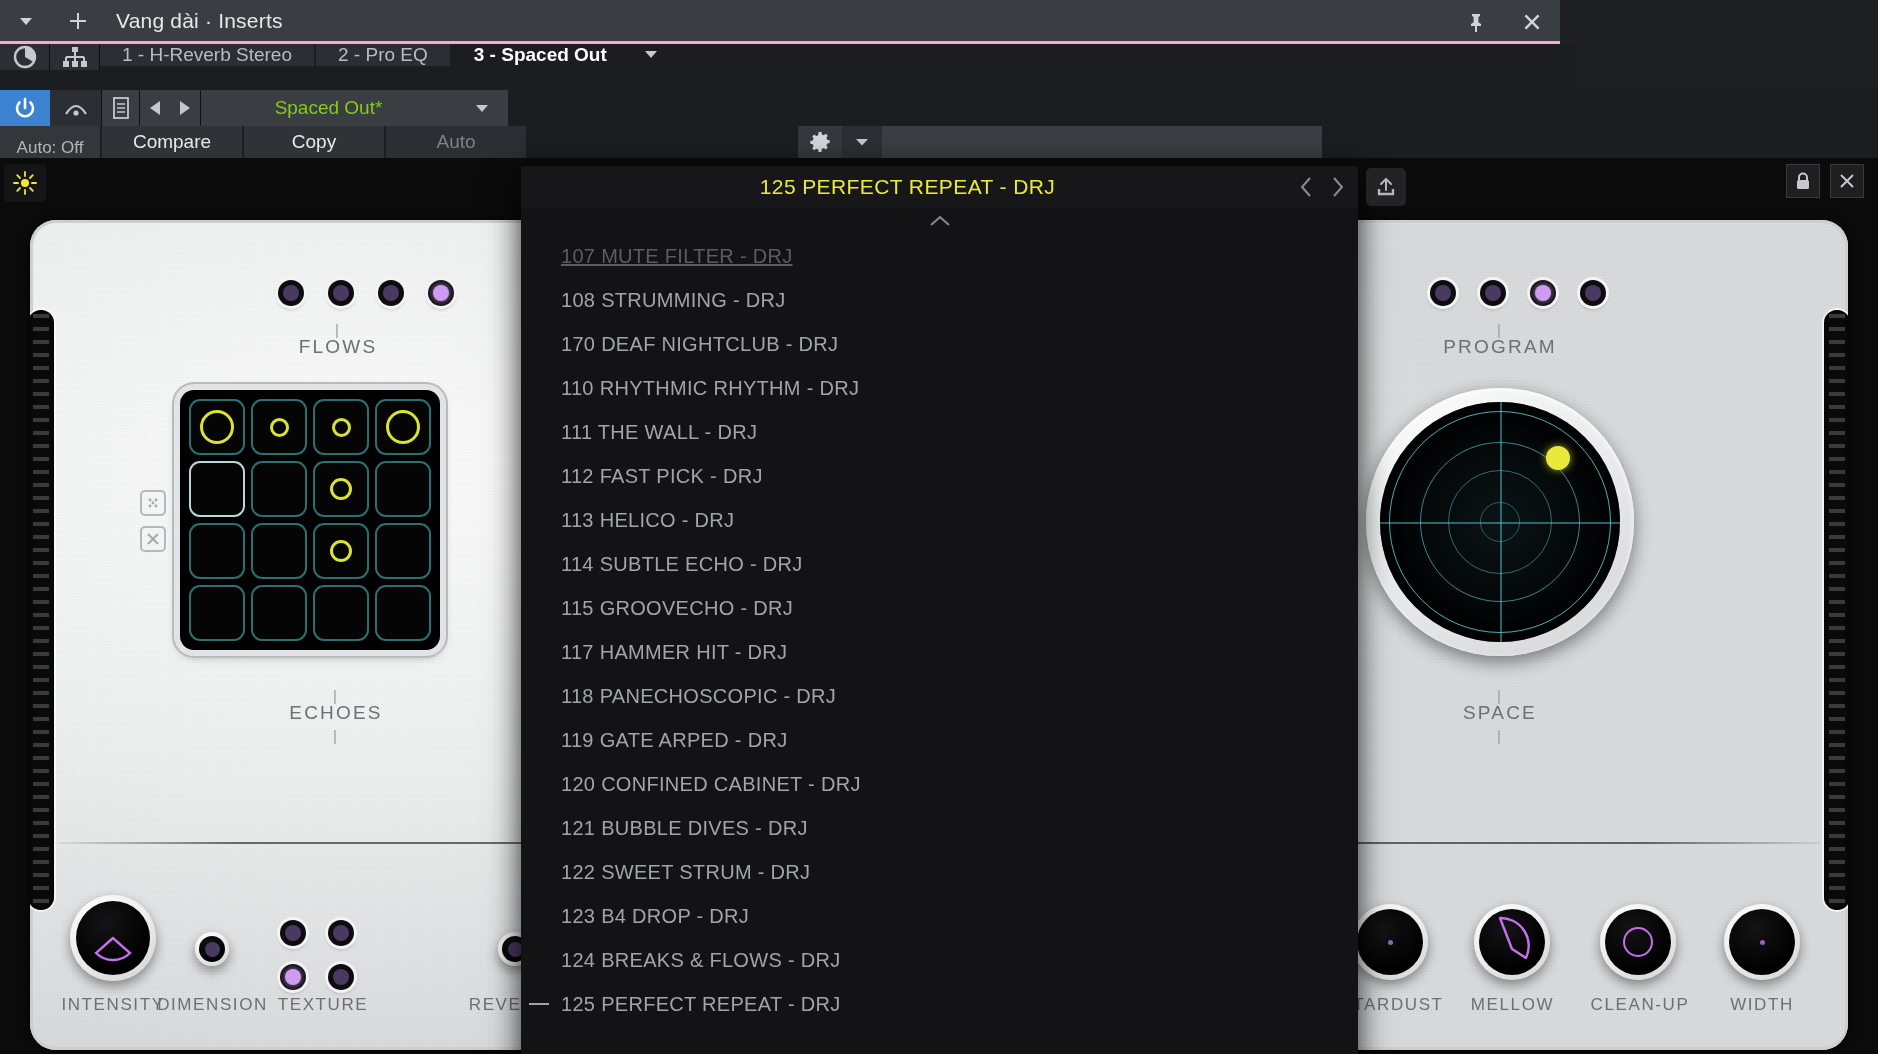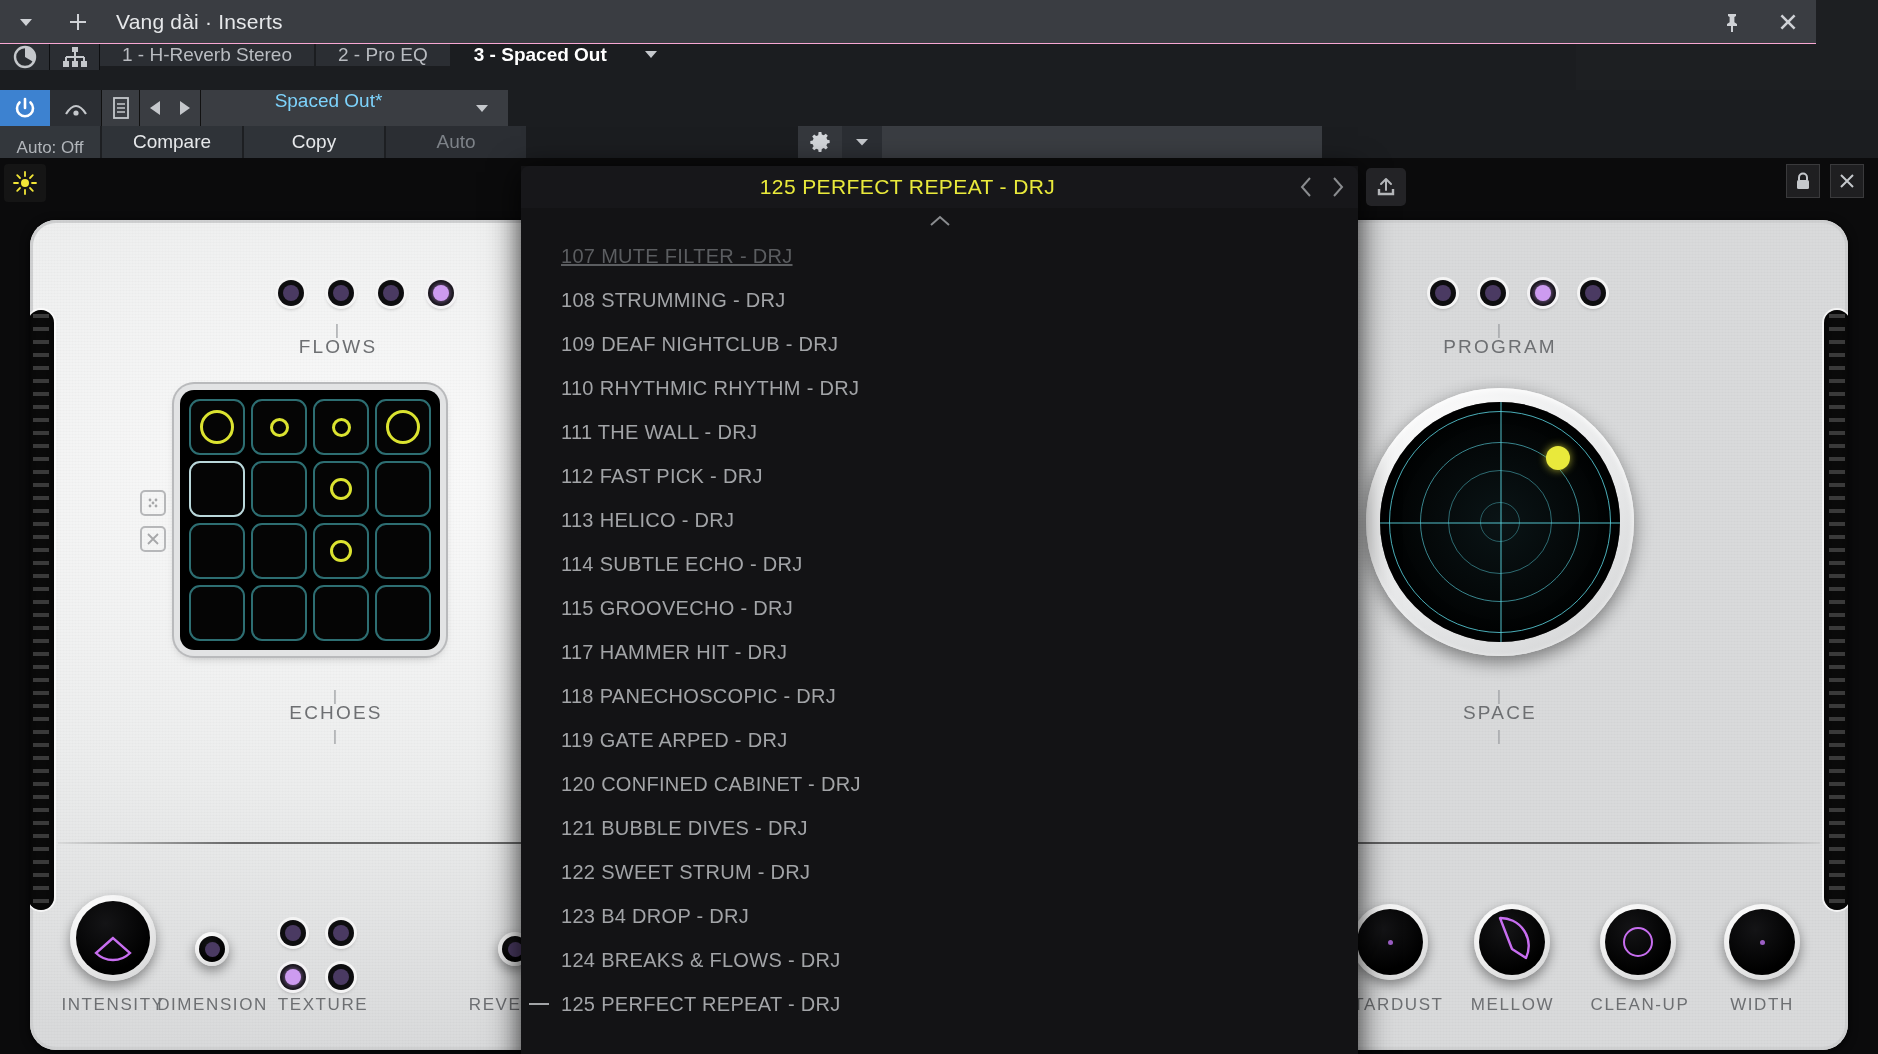--- a/index.html
+++ b/index.html
@@ -2,23 +2,23 @@
 <html><head>
 <meta charset="utf-8">
 <style>
   * { margin:0; padding:0; box-sizing:border-box; }
   html,body { width:1878px; height:1054px; overflow:hidden; background:#1d1f22;
     font-family:"Liberation Sans", sans-serif; -webkit-font-smoothing:antialiased; }
 
   #root { position:relative; width:1878px; height:1054px; }
 
   
-  .titlebar { position:absolute; left:0; top:0; width:1816px; height:44px;
+  .titlebar { position:absolute; left:0; top:0; width:1560px; height:44px;
     background:#3a3d42; display:flex; align-items:center;
-    border-bottom:1px solid #f9a8d4; }
+    border-bottom:3px solid #f9a8d4; }
   .tb-btn { width:52px; height:44px; display:flex; align-items:center; justify-content:center;
     color:#cfd2d6; }
   .tb-title { color:#e6e8ea; font-size:21px; margin-left:12px; letter-spacing:.2px; }
   .tb-right { position:absolute; right:0; top:0; height:44px; display:flex; align-items:center; }
   .tb-right .tb-btn { width:56px; }
 
   
   .tabrow { position:absolute; left:0; top:44px; width:1576px; height:46px;
     background:#1b1d20; display:flex; align-items:flex-start; }
   .sqbtn { width:50px; border-right:1px solid #0d0e10; background:#2b2e33;
@@ -31,21 +31,21 @@
 
   
   .phead { position:absolute; left:0; top:90px; width:1878px; height:36px; display:flex; }
   .pw-on { width:50px; background:#3d82d0; display:flex; align-items:center; justify-content:center; }
   .pw-ab { width:52px; background:#2b2e33; border-right:1px solid #111;
     display:flex; align-items:center; justify-content:center; }
   .pw-doc { width:38px; background:#3a3d42; border-right:1px solid #111;
     display:flex; align-items:center; justify-content:center; }
   .pw-prev,.pw-next { width:30px; background:#3a3d42; display:flex; align-items:center; justify-content:center; }
   .pw-name { flex:0 0 256px; background:#3a3d42; border-left:1px solid #111;
-    display:flex; justify-content:center; color:#7dd3fc; font-size:19px; }
+    display:flex; align-items:center; justify-content:center; color:#84cc16; font-size:19px; }
   .pw-dd { width:52px; background:#3a3d42; display:flex; align-items:center; justify-content:center; }
   .phead-fill { flex:1; background:#1b1d20; }
 
   
   .prow2 { position:absolute; left:0; top:126px; width:1878px; height:32px; display:flex; }
   .pauto { width:100px; background:#33373c; display:flex; align-items:flex-end; justify-content:center;
     color:#b2b6bb; font-size:17px; }
   .pbtn { width:140px; margin-left:2px; background:#2f3338; display:flex; align-items:center;
     justify-content:center; color:#e6e8ea; font-size:19px; }
   .pbtn.dim { color:#7d8288; background:#2b2e33; }
@@ -522,21 +522,21 @@
         </svg>
     </div>
     <div class="dd-list" id="dd-list">
         <div class="dd-item faded">
           <span>107 MUTE FILTER - DRJ</span>
         </div>
         <div class="dd-item">
           <span>108 STRUMMING - DRJ</span>
         </div>
         <div class="dd-item">
-          <span>109 DEAF NIGHTCLUB - DRJ</span>
+          <span>170 DEAF NIGHTCLUB - DRJ</span>
         </div>
         <div class="dd-item">
           <span>110 RHYTHMIC RHYTHM - DRJ</span>
         </div>
         <div class="dd-item">
           <span>111 THE WALL - DRJ</span>
         </div>
         <div class="dd-item">
           <span>112 FAST PICK - DRJ</span>
         </div>

